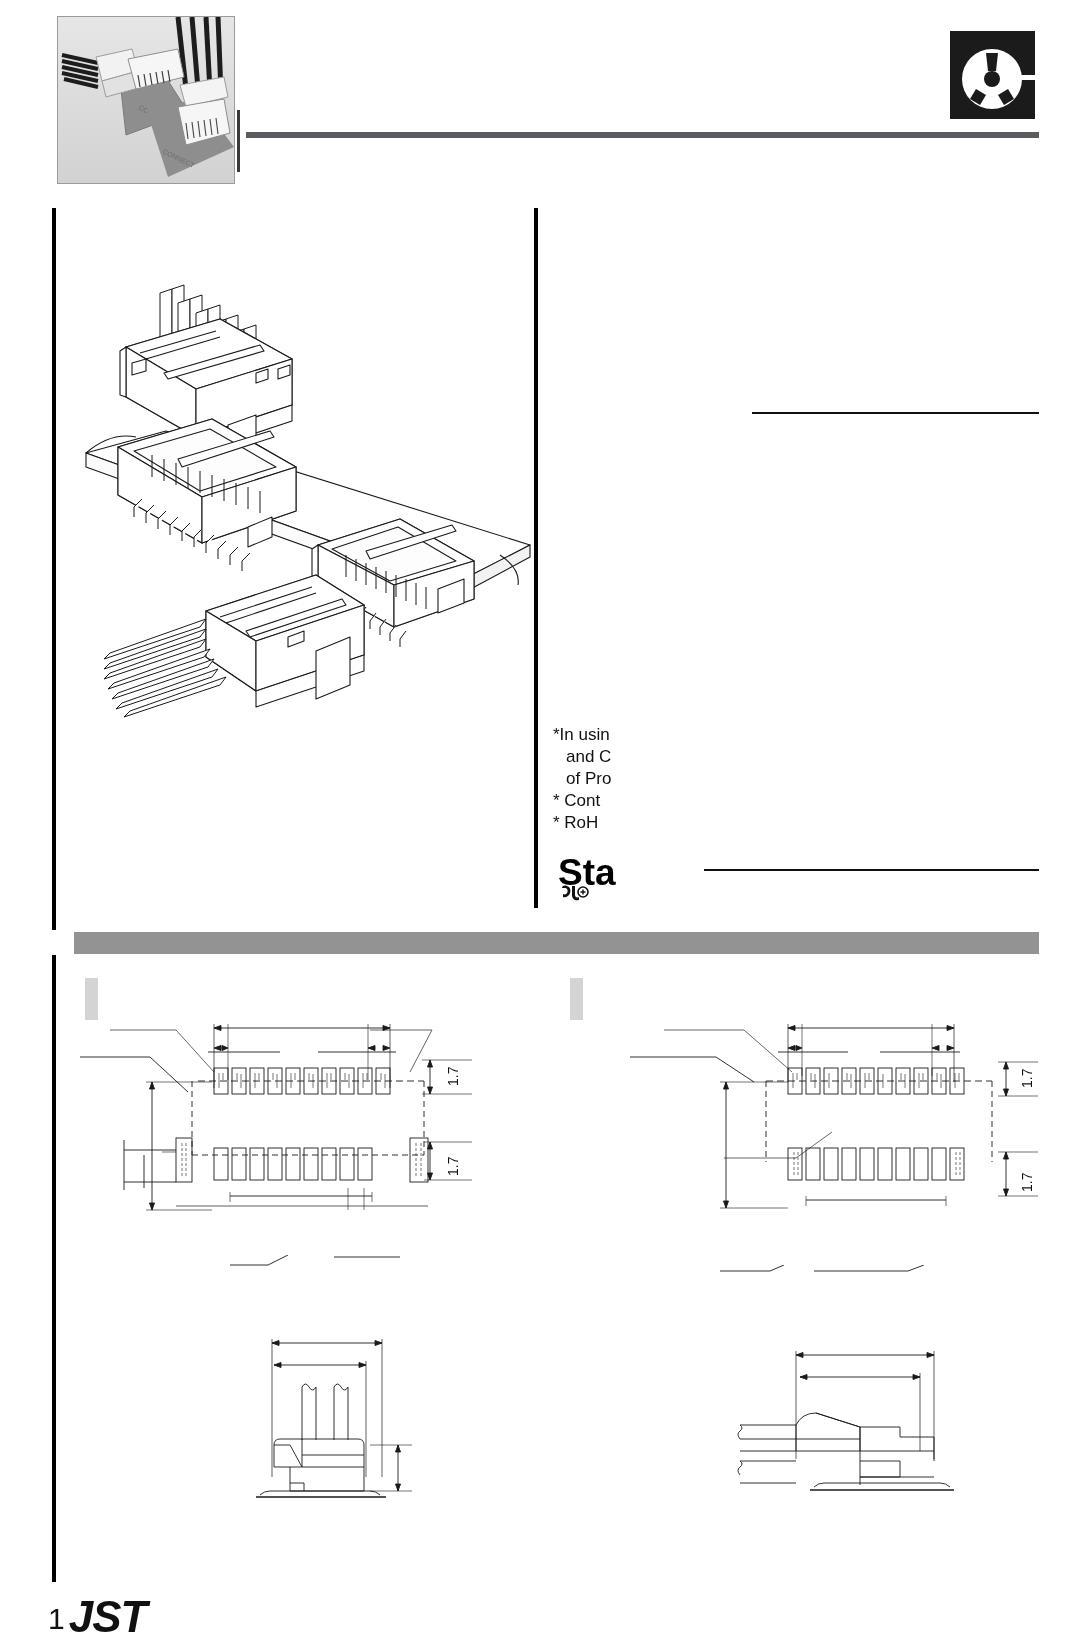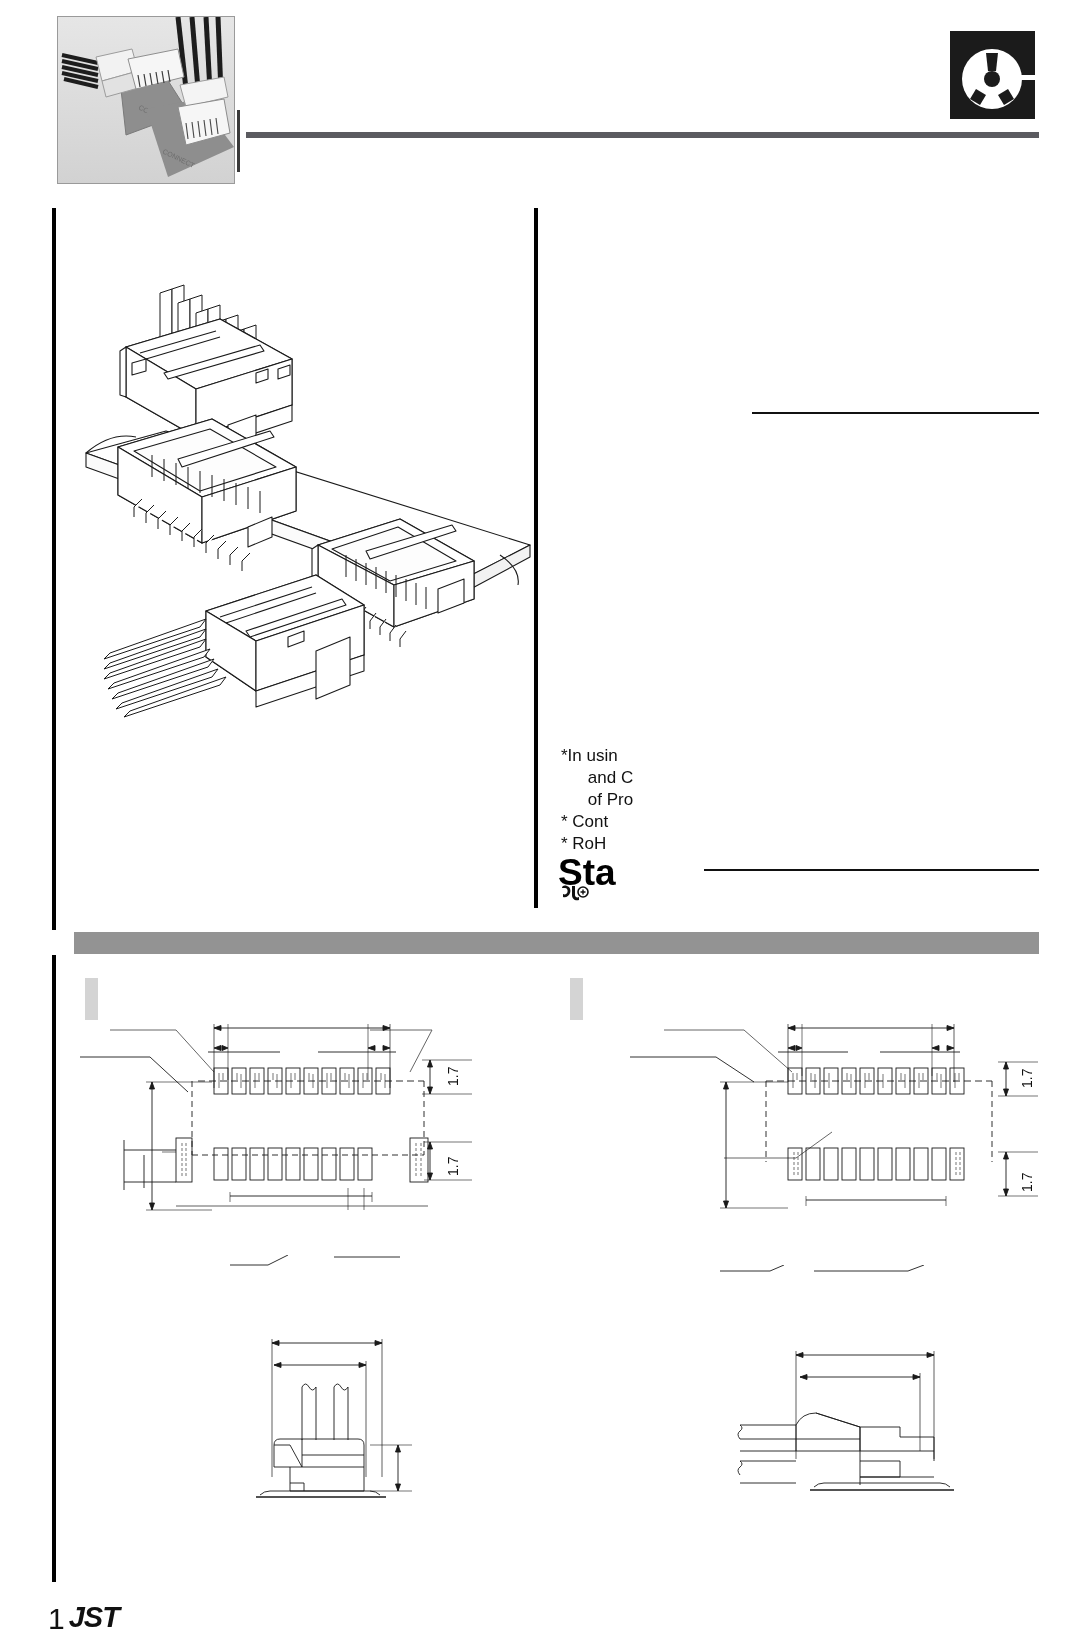--- a/index.html
+++ b/index.html
@@ -49,28 +49,27 @@
 
   
   .rule-r1{position:absolute;left:752px;top:412px;width:287px;height:2px;background:#111;}
   .rule-r2{position:absolute;left:704px;top:869px;width:335px;height:2px;background:#111;}
 
   
   .illus{position:absolute;left:60px;top:255px;width:480px;height:470px;}
 
   
   .notes{
-    position:absolute;left:553px;top:745px;width:86px;height:110px;
+    position:absolute;left:553px;top:724px;width:86px;height:110px;
     overflow:hidden;
-    margin-left:8px;
   }
   .notes .ln{
     font-size:17px;line-height:22px;white-space:nowrap;color:#111;
   }
-  .notes .ind{padding-left:13px;text-align:center;}
+  .notes .ind{padding-left:13px;}
   .standards{
     position:absolute;left:558px;top:852px;width:80px;height:36px;
     overflow:hidden;
     font-size:37px;font-weight:bold;white-space:nowrap;color:#000;
   }
   .ul-mark{
     position:absolute;left:560px;top:884px;width:40px;height:24px;overflow:hidden;
   }
 
   
@@ -94,21 +93,21 @@
   
   .footer{
     position:absolute;left:48px;top:1588px;width:200px;height:46px;
     display:flex;align-items:flex-end;
   }
   .pagenum{
     font-size:30px;line-height:30px;color:#111;margin-right:4px;
     font-family:"Liberation Sans", sans-serif;
   }
   .jst{
-    font-size:29px;line-height:34px;font-weight:bold;font-style:italic;
+    font-size:44px;line-height:34px;font-weight:bold;font-style:italic;
     letter-spacing:-1px;color:#111;text-align:center;
   }
   .footer-bar{
     position:absolute;left:52px;top:1548px;width:4px;height:34px;background:#000;
   }
 </style>
 </head>
 <body>
 
 <div class="page">

